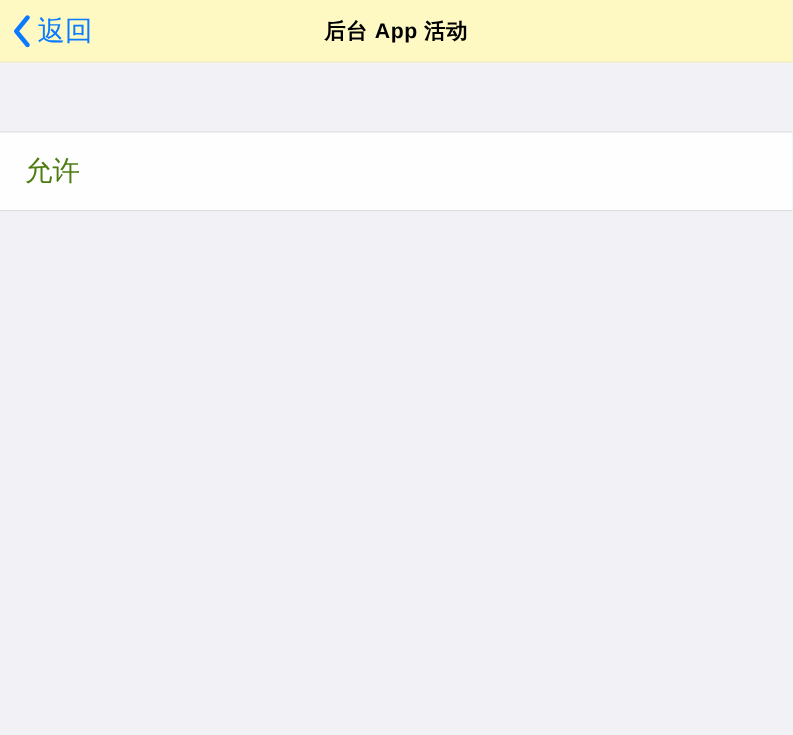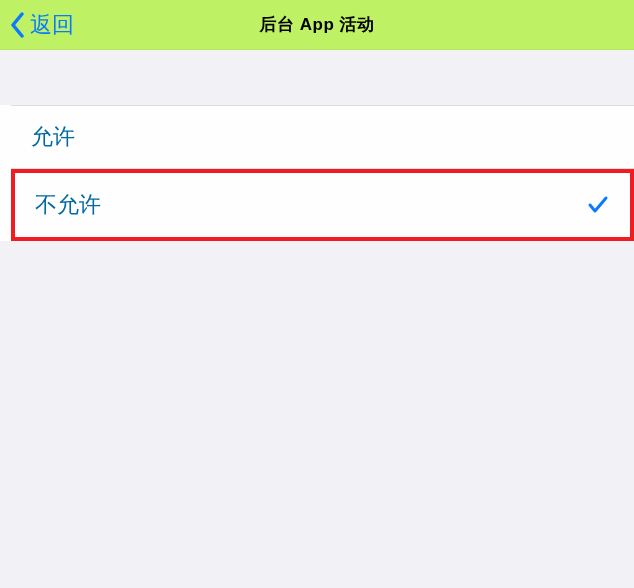--- a/index.html
+++ b/index.html
@@ -9,21 +9,21 @@
     }
     body {
       font-family: -apple-system, BlinkMacSystemFont, "Helvetica Neue", sans-serif;
       background: #f2f1f5;
       width: 634px;
       height: 588px;
       overflow: hidden;
     }
     .navbar {
       height: 50px;
-      background: #bef264;
+      background: #fef9c3;
       display: flex;
       align-items: center;
       position: relative;
       border-bottom: 1px solid rgba(0,0,0,0.05);
     }
     .back-button {
       display: flex;
       align-items: center;
       color: #0a7aff;
       font-size: 22px;
@@ -51,24 +51,23 @@
     .list {
       background: #fefefe;
     }
     .list-row {
       display: flex;
       align-items: center;
       justify-content: space-between;
       height: 64px;
       padding: 0 20px;
       font-size: 22px;
-      color: #0369a1;
+      color: #4d7c0f;
       border-bottom: 1px solid #dedde2;
       cursor: pointer;
-      margin-left: 11px;
     }
     .list-row:first-child {
       border-top: 1px solid #dedde2;
     }
     .list-row.highlighted {
       border: 4px solid #ef1c22;
       border-left-width: 4px;
       border-right-width: 4px;
       height: 72px;
     }
@@ -90,19 +89,13 @@
   </div>
   <div class="page-title">后台 App 活动</div>
 </div>
 
 <div class="spacer"></div>
 
 <div class="list">
   <div class="list-row">
     <span>允许</span>
   </div>
-  <div class="list-row highlighted">
-    <span>不允许</span>
-    <svg class="checkmark" viewBox="0 0 24 24" fill="none">
-      <path d="M4 12 L9 18 L20 5" stroke="#0a7aff" stroke-width="3" stroke-linecap="round" stroke-linejoin="round"></path>
-    </svg>
-  </div>
 </div>
 
 </body></html>

